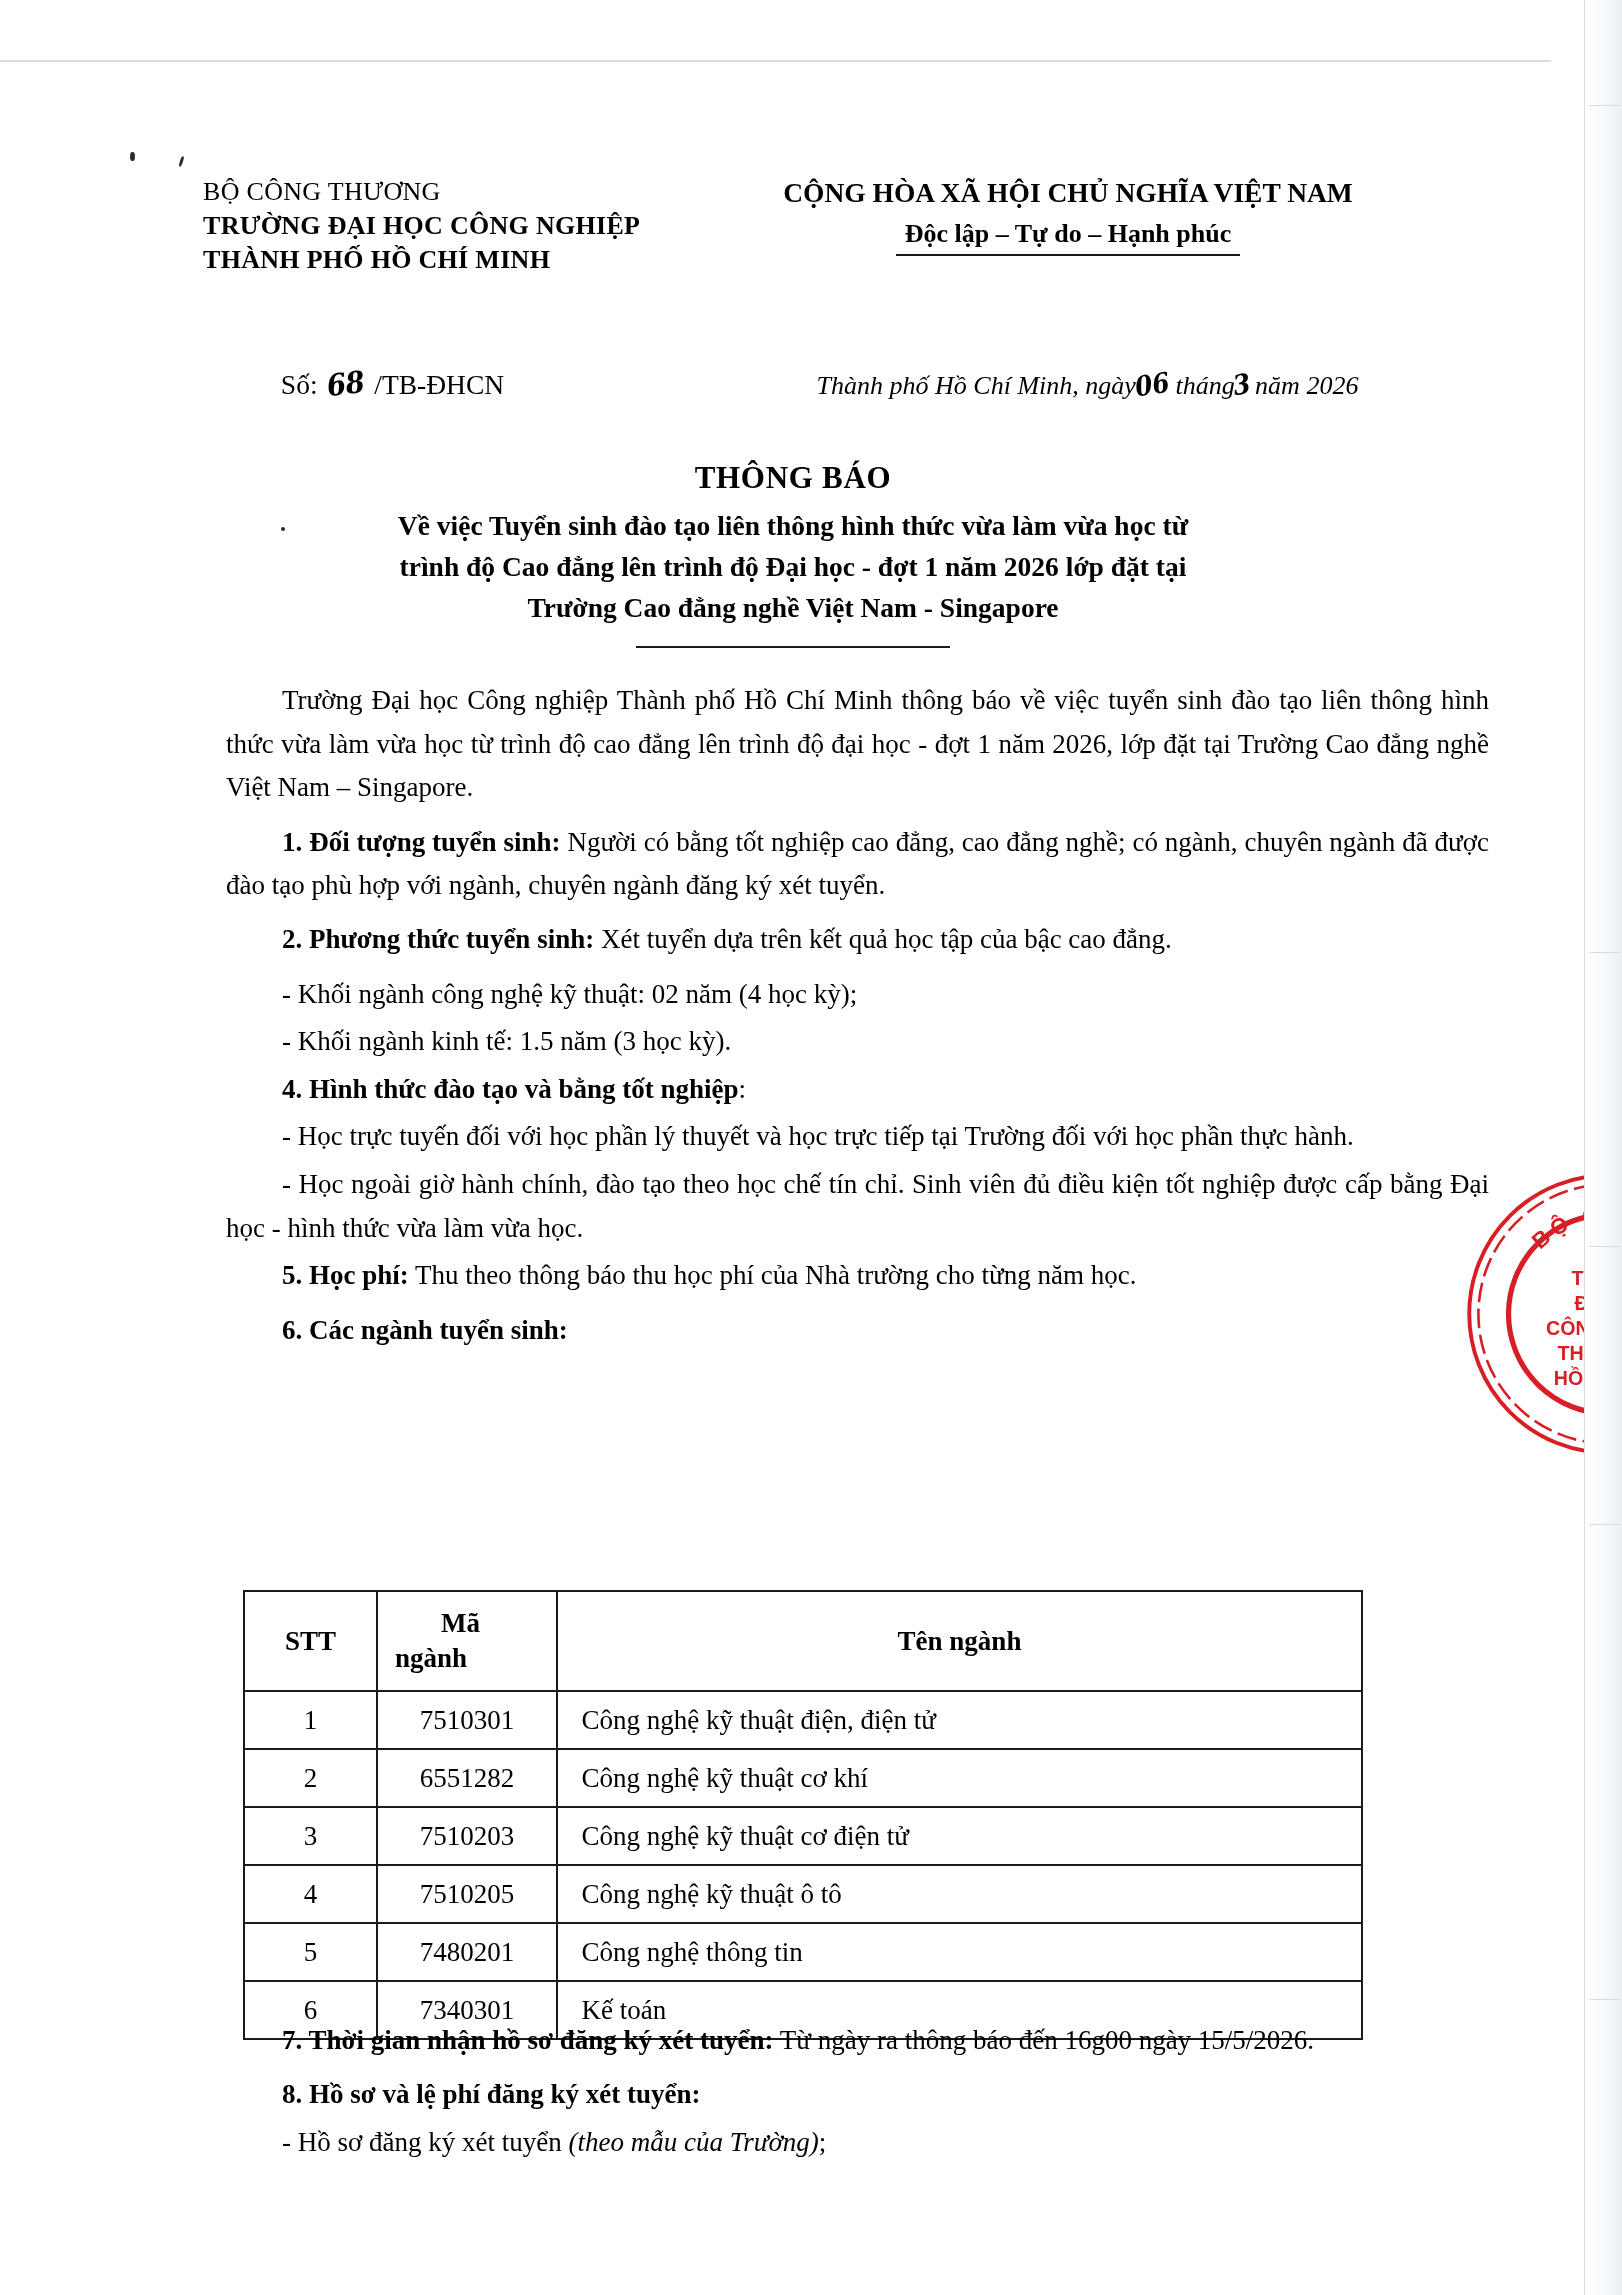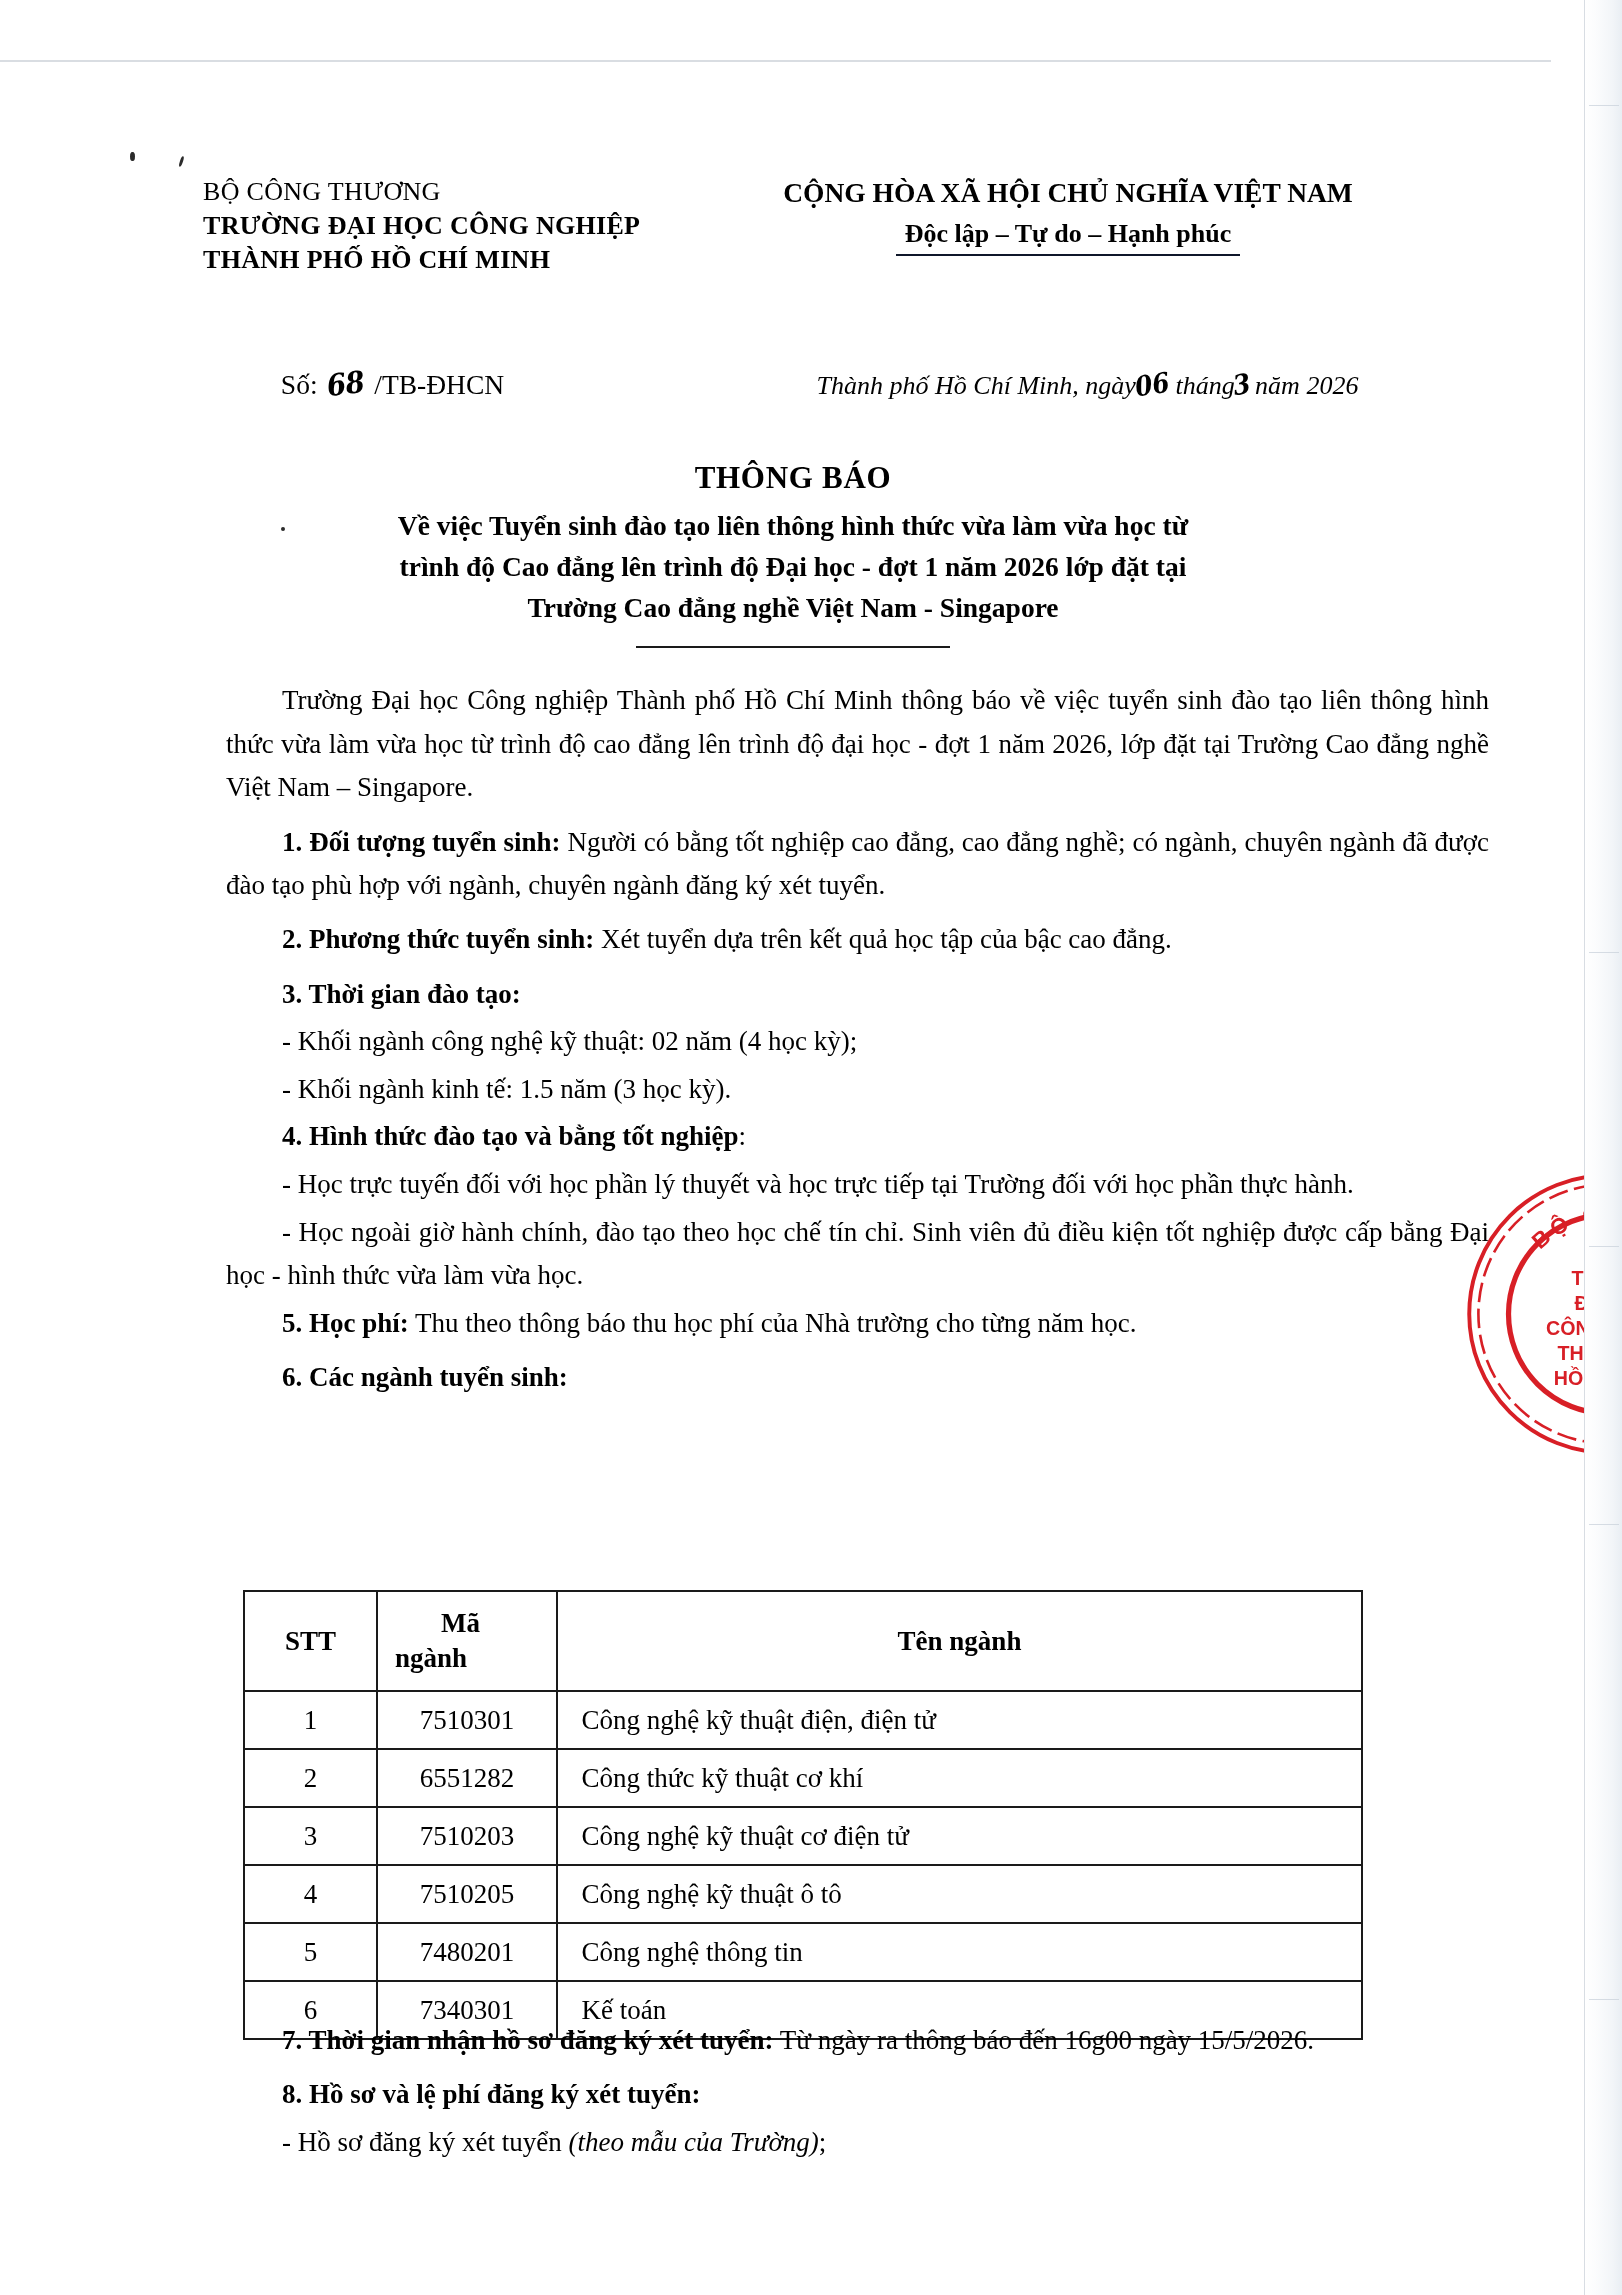--- a/index.html
+++ b/index.html
@@ -304,21 +304,20 @@
       <div class="gap"></div>
 
       <p class="p indent"><span class="b">1. Đối tượng tuyển sinh:</span><span> Người có bằng tốt nghiệp cao đẳng, cao đẳng nghề; có ngành, chuyên ngành đã được đào tạo phù hợp với ngành, chuyên ngành đăng ký xét tuyển.</span></p>
 
       <div class="gap"></div>
 
       <p class="p indent"><span class="b">2. Phương thức tuyển sinh:</span><span> Xét tuyển dựa trên kết quả học tập của bậc cao đẳng.</span></p>
 
       <div class="gap"></div>
 
-      <p class="p indent b">3. Thời gian đào tạo:</p>
       <p class="p dash">-  Khối ngành công nghệ kỹ thuật: 02 năm (4 học kỳ);</p>
       <p class="p dash">-  Khối ngành kinh tế: 1.5 năm (3 học kỳ).</p>
 
       <p class="p indent"><span class="b">4. Hình thức đào tạo và bằng tốt nghiệp</span><span>:</span></p>
       <p class="p dash">- Học trực tuyến đối với học phần lý thuyết và học trực tiếp tại Trường đối với học phần thực hành.</p>
       <p class="p dash">- Học ngoài giờ hành chính, đào tạo theo học chế tín chỉ. Sinh viên đủ điều kiện tốt nghiệp được cấp bằng Đại học - hình thức vừa làm vừa học.</p>
 
       <p class="p indent"><span class="b">5. Học phí:</span><span> Thu theo thông báo thu học phí của Nhà trường cho từng năm học.</span></p>
 
       <div class="gap"></div>
@@ -342,21 +341,21 @@
         </thead>
         <tbody id="majors-body">
             <tr>
               <td class="col-stt">1</td>
               <td class="col-ma">7510301</td>
               <td class="col-ten">Công nghệ kỹ thuật điện, điện tử</td>
             </tr>
             <tr>
               <td class="col-stt">2</td>
               <td class="col-ma">6551282</td>
-              <td class="col-ten">Công thức kỹ thuật cơ khí</td>
+              <td class="col-ten">Công nghệ kỹ thuật cơ khí</td>
             </tr>
             <tr>
               <td class="col-stt">3</td>
               <td class="col-ma">7510203</td>
               <td class="col-ten">Công nghệ kỹ thuật cơ điện tử</td>
             </tr>
             <tr>
               <td class="col-stt">4</td>
               <td class="col-ma">7510205</td>
               <td class="col-ten">Công nghệ kỹ thuật ô tô</td>

